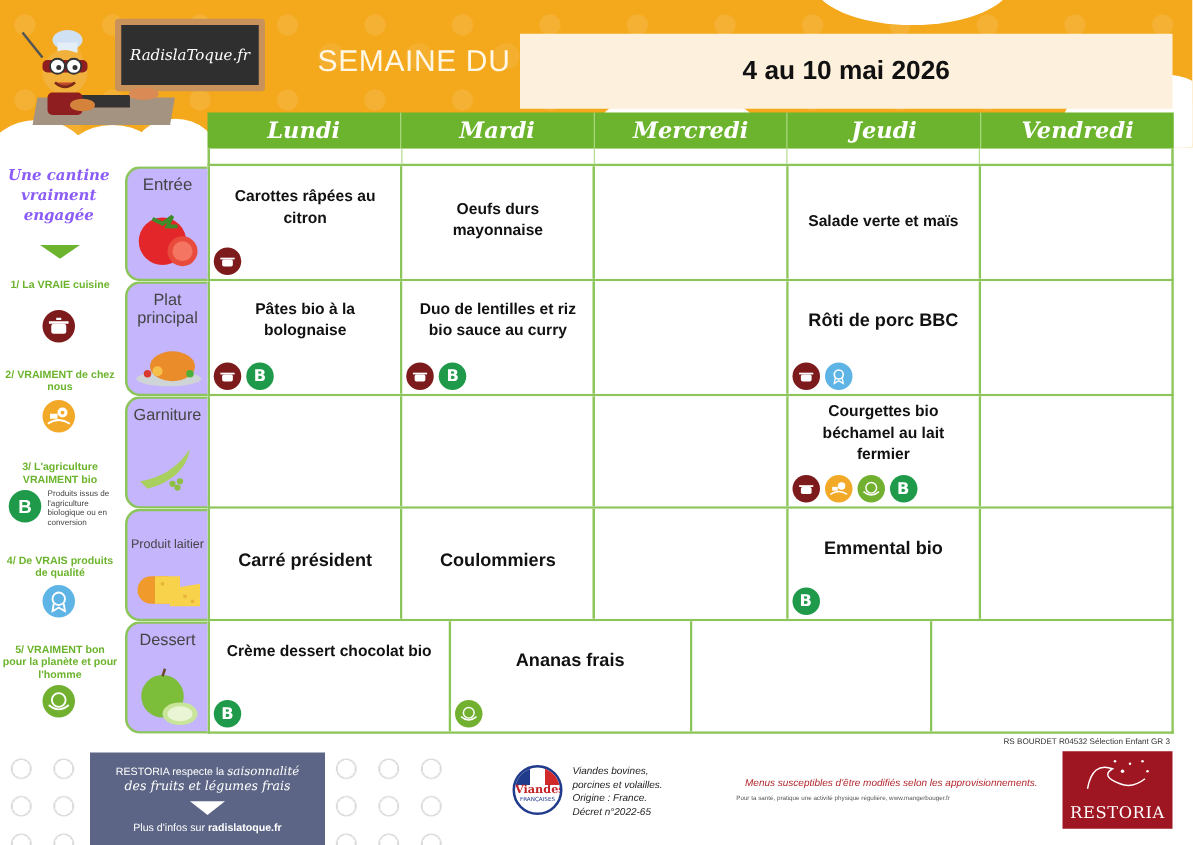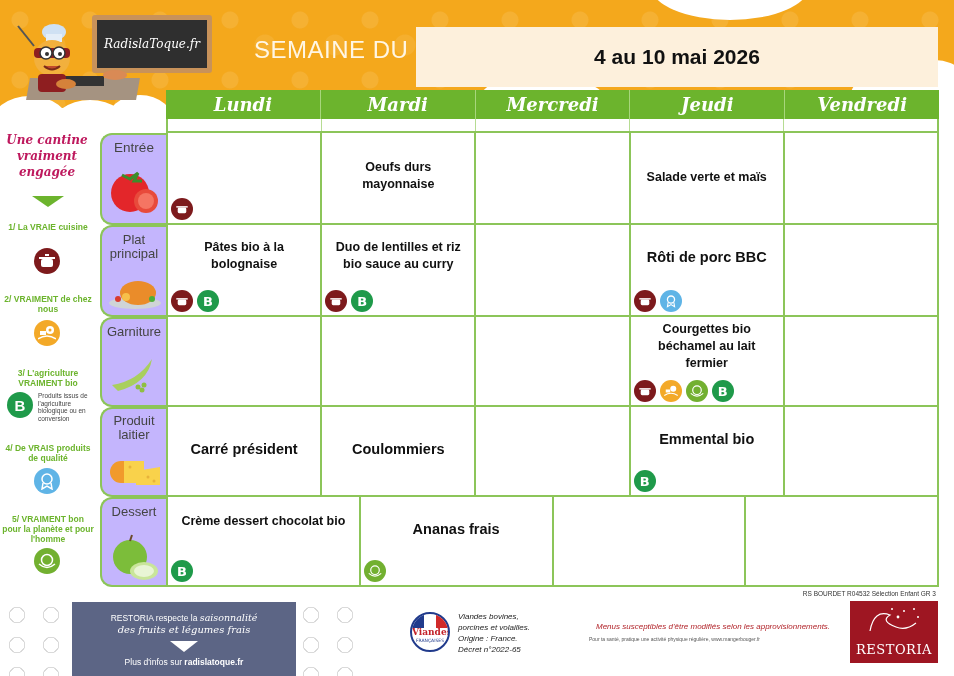--- a/index.html
+++ b/index.html
@@ -55,21 +55,21 @@
   }
 
   
   .sidebar {
     position: absolute; left: 0; top: 118px; width: 96px;
     text-align: center; color: #6cb42d; font-family: "Liberation Sans", sans-serif;
   }
   .sb-title {
     position: absolute; left: 4px; top: 14px; width: 86px;
     font-family: "DejaVu Serif", serif; font-style: italic; font-weight: bold;
-    font-size: 12px; line-height: 16px; color: #be185d;
+    font-size: 12px; line-height: 16px; color: #8b5cf6;
   }
   .sb-arrow {
     position: absolute; left: 32px; top: 78px; width: 0; height: 0;
     border-left: 16px solid transparent; border-right: 16px solid transparent;
     border-top: 11px solid #6cb42d;
   }
   .sb-item {
     position: absolute; left: 2px; width: 92px; font-size: 8.5px; font-weight: bold;
     line-height: 10px; color: #6cb42d;
   }
@@ -147,21 +147,21 @@
   .footer {
     position: absolute; left: 0; top: 600px; width: 954px; height: 76px; background: #fff;
   }
   .veg-pattern {
     position: absolute; top: 0; height: 76px;
     background-image:
       radial-gradient(circle, transparent 7px, #bbb 7px, #bbb 8px, transparent 8.5px);
     background-size: 34px 30px; opacity: 0.55;
   }
   .season-box {
-    position: absolute; left: 72px; top: 2px; width: 224px; height: 74px;
+    position: absolute; left: 72px; top: 2px; width: 188px; height: 74px;
     background: #5c6585; color: #fff; text-align: center;
     font-family: "Liberation Sans", sans-serif;
   }
   .season-box .l1 { font-size: 8.5px; margin-top: 10px; }
   .season-box .l1 i { font-family: "DejaVu Serif", serif; font-style: italic; font-size: 9.5px; }
   .season-box .l2 { font-family: "DejaVu Serif", serif; font-style: italic; font-size: 10px; margin-top: 1px; }
   .season-box .tri {
     width: 0; height: 0; margin: 6px auto 5px auto;
     border-left: 14px solid transparent; border-right: 14px solid transparent;
     border-top: 11px solid #fff;
@@ -310,20 +310,21 @@
     <span class="cat-label">Entrée</span>
     <svg style="position:absolute;left:6px;top:32px;" width="52" height="50" viewBox="0 0 52 50">
       <circle cx="22" cy="26" r="19" fill="#e3262a"></circle>
       <path d="M14 8 L22 12 L30 6 L26 14 L34 14" stroke="#3c8d2a" stroke-width="3" fill="none"></path>
       <circle cx="38" cy="34" r="12" fill="#e84a3b"></circle>
       <circle cx="38" cy="34" r="8" fill="#f57563"></circle>
     </svg>
   </div>
   <div class="cells">
     <div class="cell">
+      <div class="dish" style="margin-top:16px;">Carottes râpées au citron</div>
       <div class="badges">
         <div class="badge b-cuisine">
             <svg width="12" height="10" viewBox="0 0 16 14">
               <rect x="2" y="5" width="12" height="8" rx="2" fill="#fff"></rect>
               <rect x="0" y="3" width="16" height="2" fill="#fff"></rect>
             </svg>
           </div>
       </div>
     </div>
     <div class="cell">
@@ -449,21 +450,21 @@
       </div>
     </div>
     <div class="cell">
       <div class="dish"></div>
     </div>
   </div>
 </div>
 
 <div class="row" style="top:407px;height:90px;">
   <div class="cat">
-    <span class="cat-label" style="font-size:13px;padding-top:5px;">Produit laitier</span>
+    <span class="cat-label" style="font-size:10px;padding-top:20px;">Produit laitier</span>
     <svg style="position:absolute;left:6px;top:50px;" width="54" height="28" viewBox="0 0 54 28">
       <rect x="2" y="2" width="34" height="22" rx="11" fill="#f19a2c"></rect>
       <rect x="16" y="2" width="20" height="22" fill="#f9d24b"></rect>
       <path d="M28 12 L52 8 L52 26 L28 26 Z" fill="#f9d24b"></path>
       <circle cx="22" cy="8" r="1.5" fill="#e7b33a"></circle>
       <circle cx="40" cy="18" r="1.5" fill="#e7b33a"></circle>
       <circle cx="46" cy="22" r="1.5" fill="#e7b33a"></circle>
     </svg>
   </div>
   <div class="cells">

